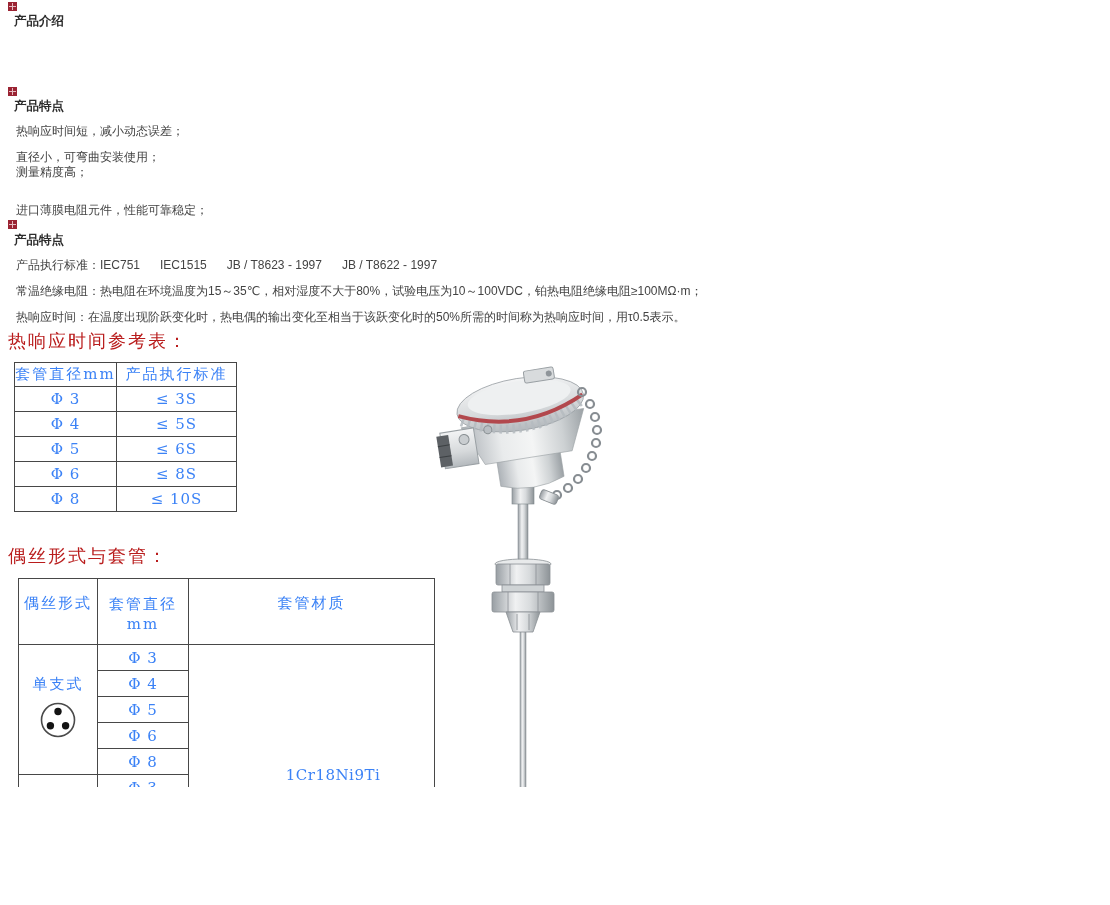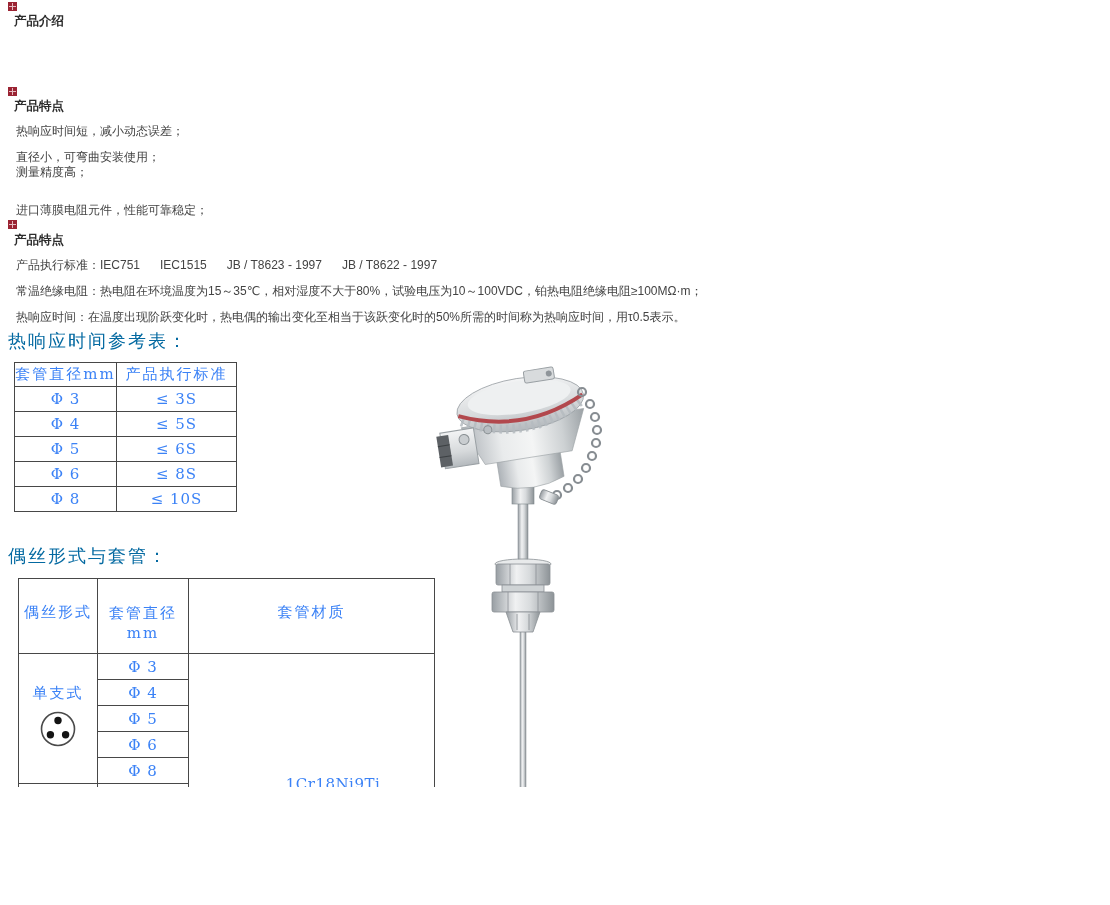--- a/index.html
+++ b/index.html
@@ -9,32 +9,32 @@
   
   .bullet{position:absolute;left:8px;width:9px;height:9px;background:#9b2433;}
   .bullet::before{content:"";position:absolute;left:4px;top:1px;width:1px;height:7px;background:#e6bcc2;}
   .bullet::after{content:"";position:absolute;top:4px;left:1px;width:7px;height:1px;background:#e6bcc2;}
 
   .h{position:absolute;left:14px;margin:0;font-size:12.5px;font-weight:bold;color:#2c2c2c;white-space:pre;}
   .line{position:absolute;left:16px;margin:0;font-size:12px;color:#434343;white-space:pre;}
 
   .stitle{position:absolute;left:8px;margin:0;
           font-family:"DejaVu Serif","Liberation Serif",serif;
-          font-size:18px;color:#0369a1;letter-spacing:2px;white-space:pre;}
+          font-size:18px;color:#b91c1c;letter-spacing:2px;white-space:pre;}
 
   table{border-collapse:collapse;table-layout:fixed;
         font-family:"DejaVu Serif","Liberation Serif",serif;color:#3b82f6;}
   th,td{border:1.5px solid #474747;text-align:center;font-weight:normal;padding:0;}
 
   .t1{position:absolute;left:14px;top:362px;font-size:15px;}
   .t1 th{height:23px;letter-spacing:2px;}
   .t1 td{height:24px;letter-spacing:1px;}
 
   .t2{position:absolute;left:18px;top:578px;font-size:15px;}
-  .t2 th{height:50px;vertical-align:top;padding-top:24px;letter-spacing:2px;}
+  .t2 th{height:50px;vertical-align:top;padding-top:15px;letter-spacing:2px;}
   .t2 td{height:25px;letter-spacing:1px;}
   .t2 .formcell{vertical-align:middle;letter-spacing:2px;}
   .formcell .flabel{margin-bottom:6px;}
   .t2 .matcell{vertical-align:middle;letter-spacing:.5px;padding-left:43px;}
   .hdr2{line-height:20px;}
 
   .photo{position:absolute;left:436px;top:366px;width:180px;height:510px;}
 </style>
 </head>
 <body>

